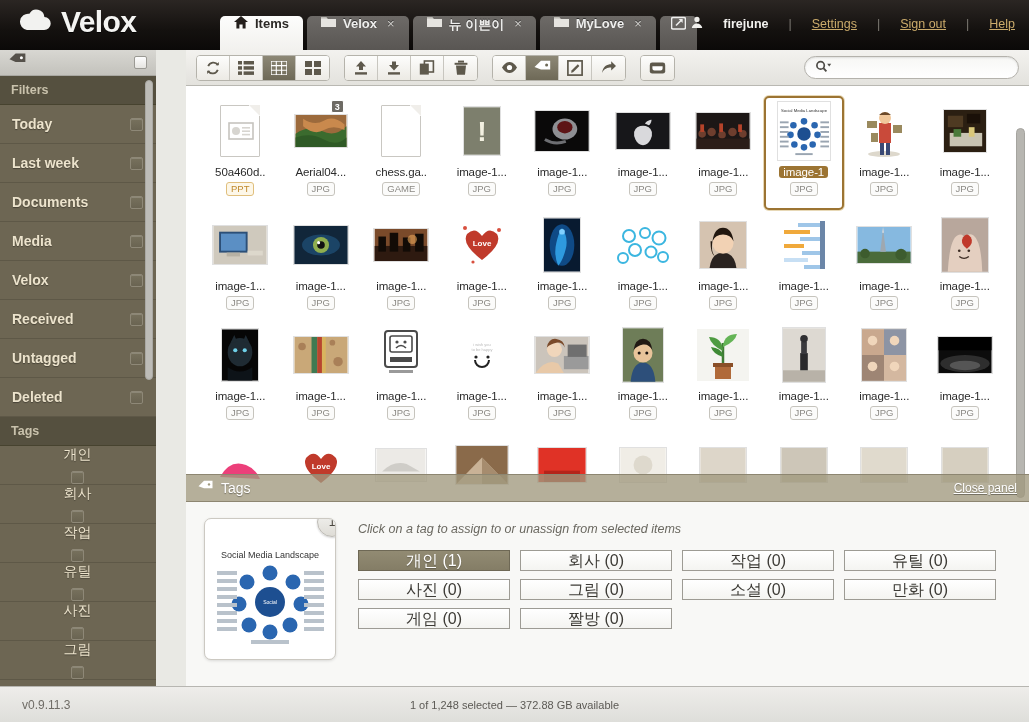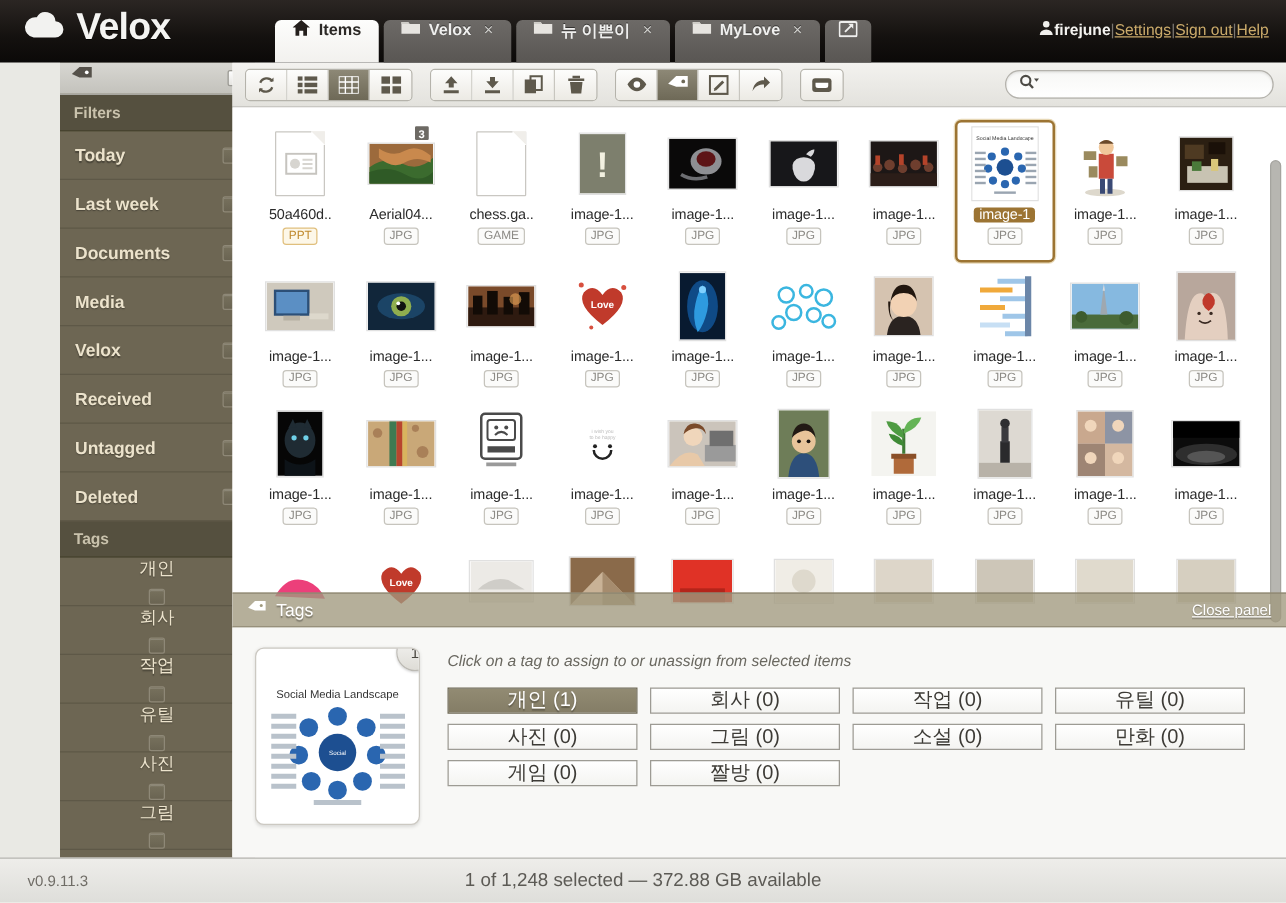--- a/index.html
+++ b/index.html
@@ -41,33 +41,32 @@
   }
   .tab.active {
     background: linear-gradient(180deg, #fdfdfc 0%, #f2f1ee 100%);
     color: #2c2926; text-shadow: none;
   }
   .tab .tclose { font-size: 13px; color: #cfcecb; margin-left: 3px; font-weight: normal; }
   .tab.iconic { padding: 0 11px; }
 
   .userbar {
     position: absolute; right: 14px; top: 16px;
-    display: flex; align-items: center; gap: 0;
+    display: flex; align-items: center; gap: 20px;
     font-size: 12.5px; color: #efefec;
   }
   .userbar .uname { font-weight: bold; color: #f3f2ef; }
   .userbar a { color: #cbab6b; text-decoration: underline; cursor: pointer; }
   .userbar .sep { color: #7a7670; }
 
   
   .sidebar {
     position: absolute; left: 0; top: 50px; width: 156px; bottom: 36px;
     background: #6d6653;
     overflow: hidden;
-    margin-left: 48px;
   }
   .sb-top {
     height: 26px; background: linear-gradient(180deg,#d8d7d2 0%, #c3c2bc 100%);
     border-bottom: 1px solid #a8a7a1;
     display: flex; align-items: center; justify-content: space-between;
     padding: 0 9px;
   }
   .sb-section {
     height: 29px; background: #55503f;
     display: flex; align-items: center; padding-left: 11px;
@@ -241,21 +240,21 @@
 
   
   .statusbar {
     position: absolute; left: 0; bottom: 0; width: 1029px; height: 36px;
     background: linear-gradient(180deg,#eeedea 0%, #dededa 100%);
     border-top: 1px solid #b7b6b1;
     display: flex; align-items: center;
     z-index: 25;
   }
   .status-version { width: 186px; padding-left: 22px; font-size: 12px; color: #6f6c66; }
-  .status-text { flex: 1; text-align: center; font-size: 15px; color: #5c5a55; padding-right: 186px; }
+  .status-text { flex: 1; text-align: center; font-size: 11px; color: #5c5a55; padding-right: 186px; }
 </style>
 </head>
 <body>
 
 <div id="app">
 
   <div class="topbar">
     <div class="brand">
       <span class="brand-logo">
         <svg width="34" height="26" viewBox="0 0 34 26">

